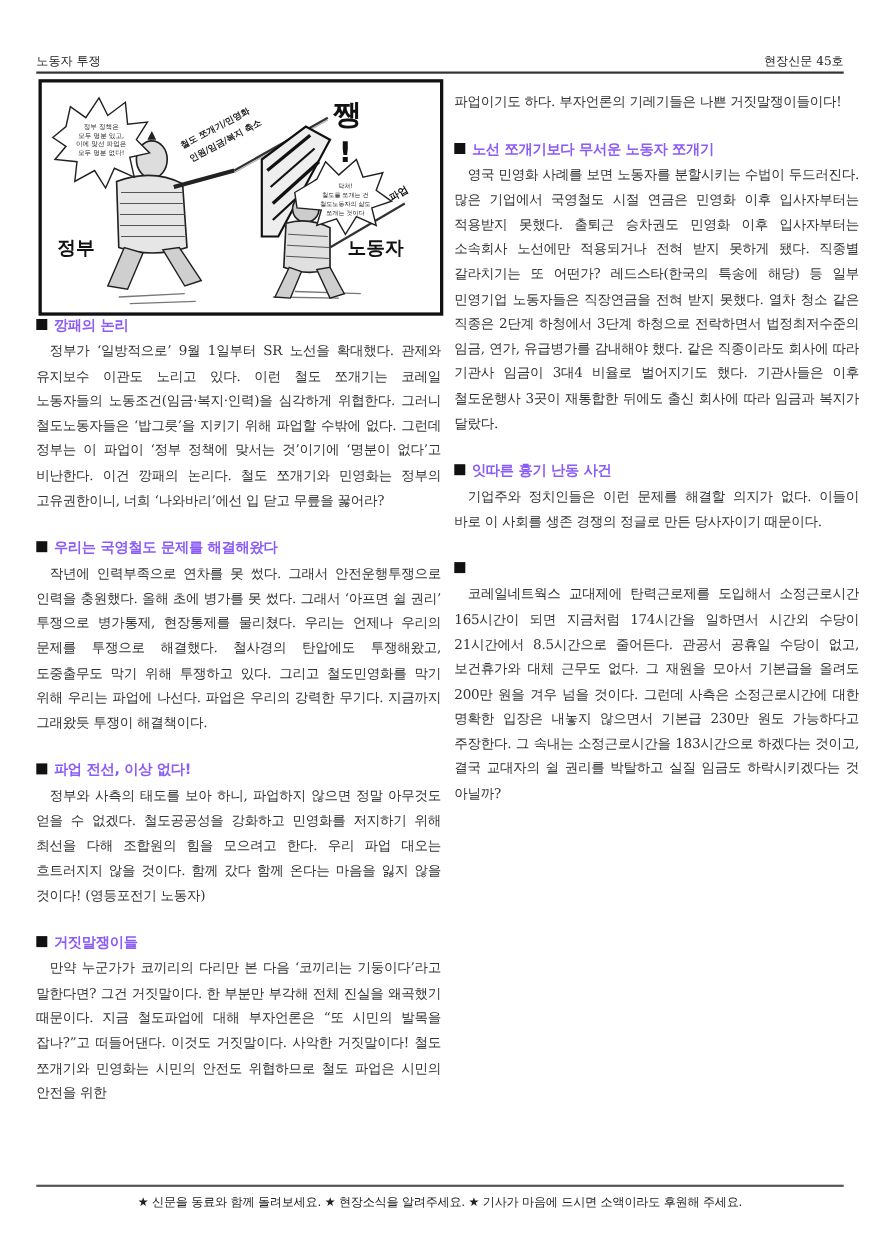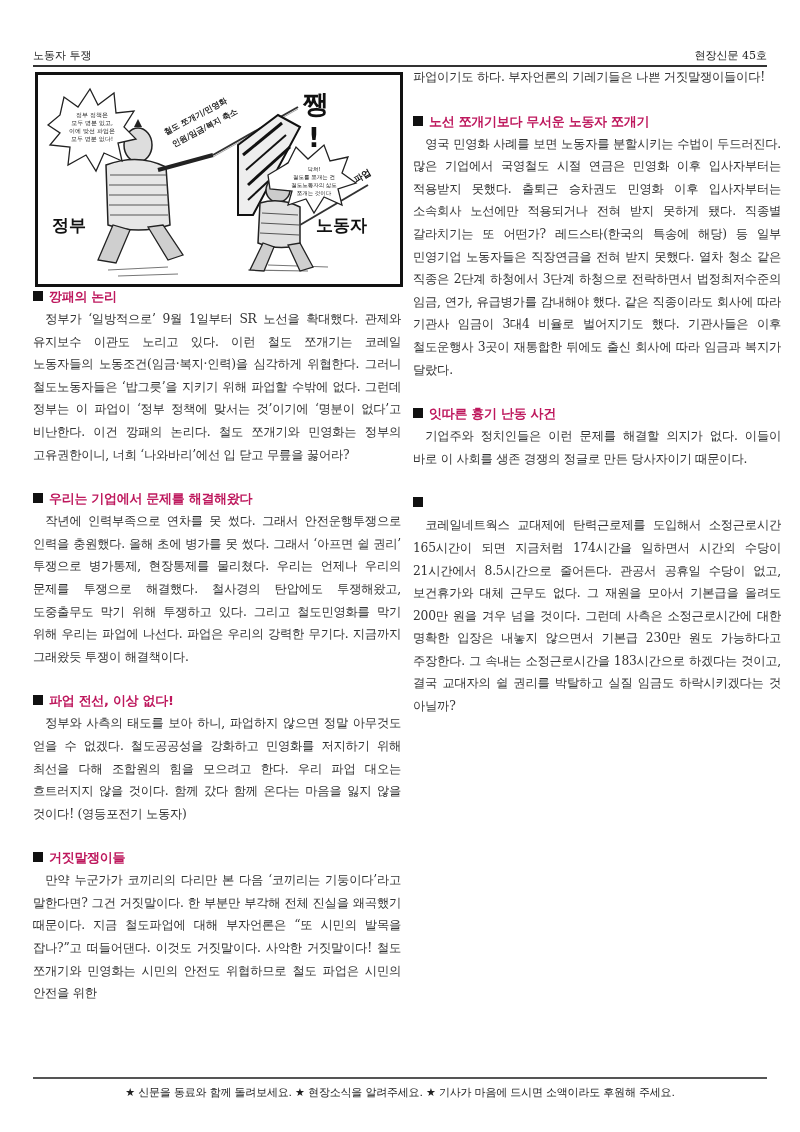--- a/index.html
+++ b/index.html
@@ -23,21 +23,21 @@
   .col-right { left: 413px; top: 66px; }
 
   .cartoon {
     position: absolute; left: 35px; top: 72px; width: 362px; height: 209px;
     border: 3px solid #111; background: #fff; overflow: hidden;
   }
   .cartoon svg { display: block; }
 
   .section-title {
     font-family: "DejaVu Sans", "Liberation Sans", sans-serif;
-    font-weight: bold; font-size: 13px; color: #be185d;
+    font-weight: bold; font-size: 13px; color: #8b5cf6;
     margin: 0; height: 22px; line-height: 22px; letter-spacing: -0.3px;
   }
   .section-title .sq {
     display: inline-block; width: 10px; height: 10px; background: #111;
     margin-right: 6px; vertical-align: 0px;
   }
   .para {
     font-size: 12.3px; line-height: 22.6px; color: #333;
     text-align: justify; margin: 0; letter-spacing: -0.25px;
     word-break: keep-all;
@@ -68,21 +68,21 @@
 <div class="col col-left">
   <div style="height:218px;"></div>
 
   <div>
     <h3 class="section-title"><span class="sq"></span><span>깡패의 논리</span></h3>
     <p class="para indent">정부가 ‘일방적으로’ 9월 1일부터 SR 노선을 확대했다. 관제와 유지보수 이관도 노리고 있다. 이런 철도 쪼개기는 코레일 노동자들의 노동조건(임금·복지·인력)을 심각하게 위협한다. 그러니 철도노동자들은 ‘밥그릇’을 지키기 위해 파업할 수밖에 없다. 그런데 정부는 이 파업이 ‘정부 정책에 맞서는 것’이기에 ‘명분이 없다’고 비난한다. 이건 깡패의 논리다. 철도 쪼개기와 민영화는 정부의 고유권한이니, 너희 ‘나와바리’에선 입 닫고 무릎을 꿇어라?</p>
   </div>
   <div class="gap"></div>
 
   <div>
-    <h3 class="section-title"><span class="sq"></span><span>우리는 기업에서 문제를 해결해왔다</span></h3>
+    <h3 class="section-title"><span class="sq"></span><span>우리는 국영철도 문제를 해결해왔다</span></h3>
     <p class="para indent">작년에 인력부족으로 연차를 못 썼다. 그래서 안전운행투쟁으로 인력을 충원했다. 올해 초에 병가를 못 썼다. 그래서 ‘아프면 쉴 권리’ 투쟁으로 병가통제, 현장통제를 물리쳤다. 우리는 언제나 우리의 문제를 투쟁으로 해결했다. 철사경의 탄압에도 투쟁해왔고, 도중출무도 막기 위해 투쟁하고 있다. 그리고 철도민영화를 막기 위해 우리는 파업에 나선다. 파업은 우리의 강력한 무기다. 지금까지 그래왔듯 투쟁이 해결책이다.</p>
   </div>
   <div class="gap"></div>
 
   <div>
     <h3 class="section-title"><span class="sq"></span><span>파업 전선, 이상 없다!</span></h3>
     <p class="para indent">정부와 사측의 태도를 보아 하니, 파업하지 않으면 정말 아무것도 얻을 수 없겠다. 철도공공성을 강화하고 민영화를 저지하기 위해 최선을 다해 조합원의 힘을 모으려고 한다. 우리 파업 대오는 흐트러지지 않을 것이다. 함께 갔다 함께 온다는 마음을 잃지 않을 것이다! (영등포전기 노동자)</p>
   </div>
   <div class="gap"></div>
 
@@ -159,21 +159,21 @@
     <text x="265" y="38" font-size="26" font-weight="bold" fill="#111" font-family="DejaVu Sans, sans-serif">쨍</text>
     <text x="270" y="72" font-size="26" font-weight="bold" fill="#111" font-family="DejaVu Sans, sans-serif">!</text>
     <text x="318" y="108" font-size="9" font-weight="bold" fill="#111" font-family="DejaVu Sans, sans-serif" transform="rotate(-30 318 108)">파업</text>
 
     <text x="14" y="156" font-size="17" font-weight="bold" fill="#111" font-family="DejaVu Sans, sans-serif">정부</text>
     <text x="278" y="156" font-size="17" font-weight="bold" fill="#111" font-family="DejaVu Sans, sans-serif">노동자</text>
   </svg>
 </div>
 
 <div class="col col-right">
-  <p class="para" style="margin-top:0;">파업이기도 하다. 부자언론의 기레기들은 나쁜 거짓말쟁이들이다!</p>
+  <p class="para" style="margin-top:15px;">파업이기도 하다. 부자언론의 기레기들은 나쁜 거짓말쟁이들이다!</p>
   <div class="gap"></div>
 
   <div>
     <h3 class="section-title"><span class="sq"></span><span>노선 쪼개기보다 무서운 노동자 쪼개기</span></h3>
     <p class="para indent">영국 민영화 사례를 보면 노동자를 분할시키는 수법이 두드러진다. 많은 기업에서 국영철도 시절 연금은 민영화 이후 입사자부터는 적용받지 못했다. 출퇴근 승차권도 민영화 이후 입사자부터는 소속회사 노선에만 적용되거나 전혀 받지 못하게 됐다. 직종별 갈라치기는 또 어떤가? 레드스타(한국의 특송에 해당) 등 일부 민영기업 노동자들은 직장연금을 전혀 받지 못했다. 열차 청소 같은 직종은 2단계 하청에서 3단계 하청으로 전락하면서 법정최저수준의 임금, 연가, 유급병가를 감내해야 했다. 같은 직종이라도 회사에 따라 기관사 임금이 3대4 비율로 벌어지기도 했다. 기관사들은 이후 철도운행사 3곳이 재통합한 뒤에도 출신 회사에 따라 임금과 복지가 달랐다.</p>
   </div>
   <div class="gap"></div>
 
   <div>
     <h3 class="section-title"><span class="sq"></span><span>잇따른 흉기 난동 사건</span></h3>

